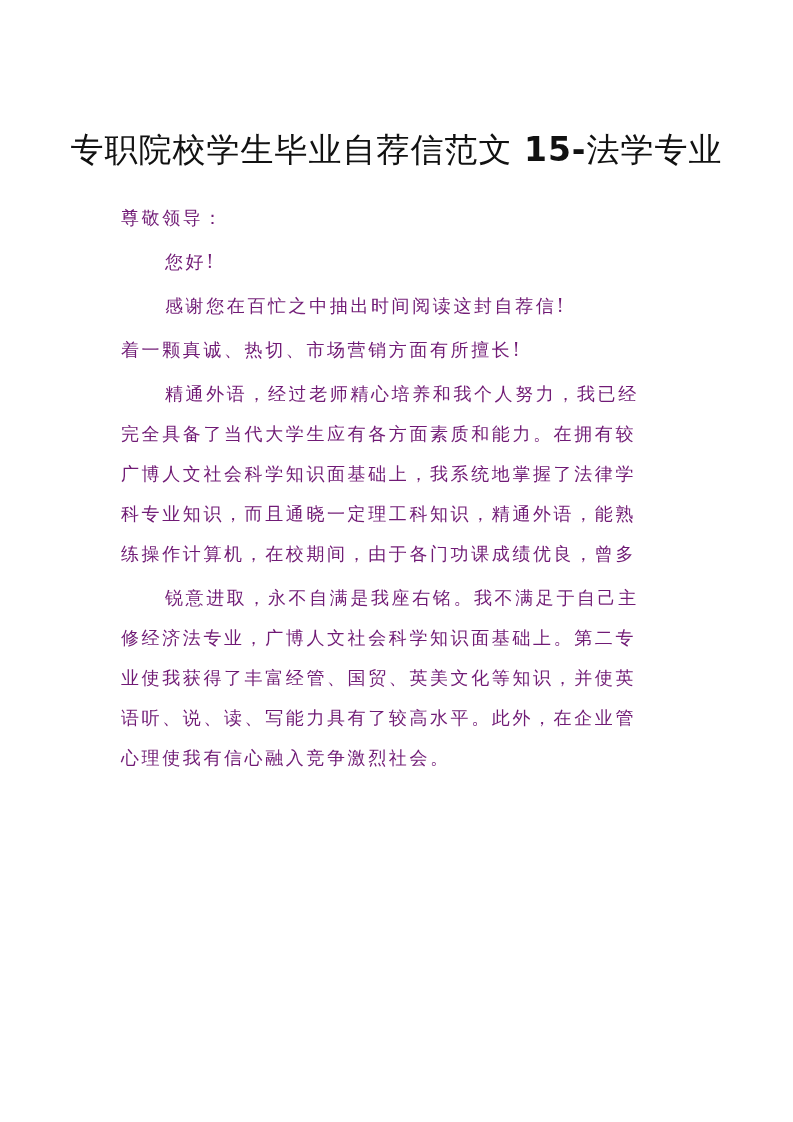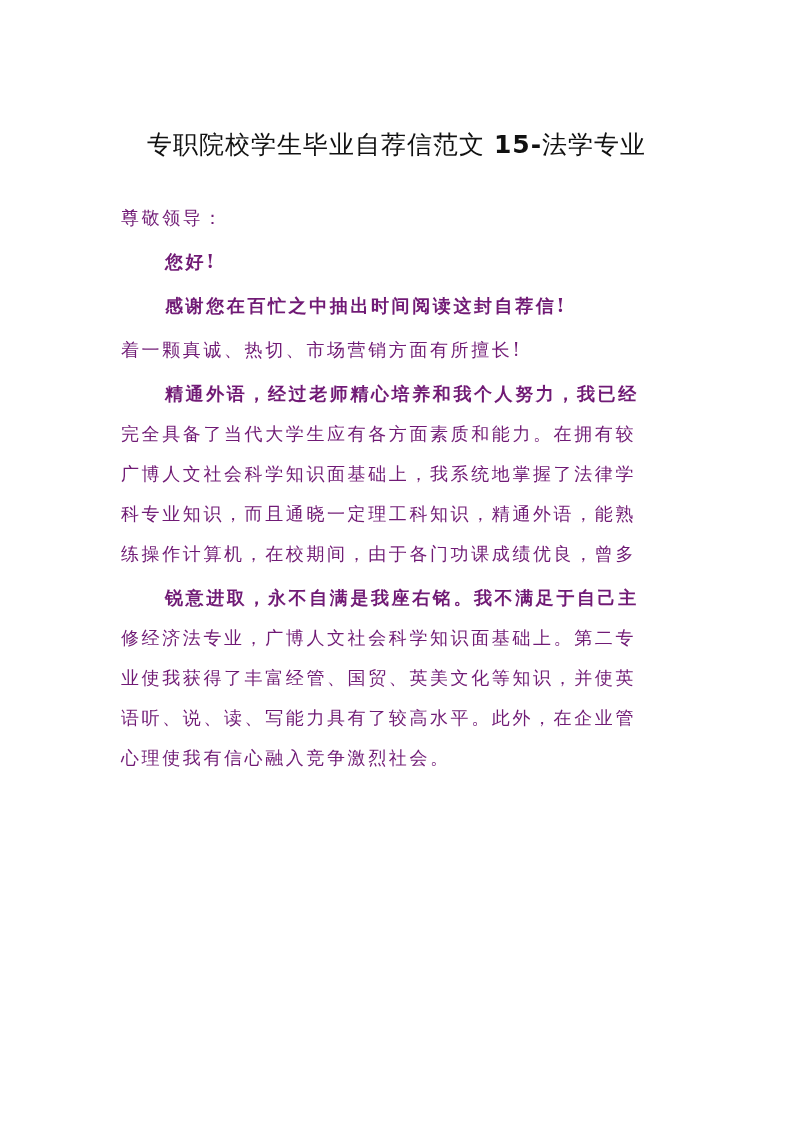--- a/index.html
+++ b/index.html
@@ -23,21 +23,21 @@
       height: 1122px;
       background: #ffffff;
     }
     .title {
       position: absolute;
       left: 0;
       top: 128px;
       width: 793px;
       text-align: center;
       font-family: "DejaVu Sans", "Liberation Sans", sans-serif;
-      font-size: 25px;
+      font-size: 33px;
       color: #111111;
       letter-spacing: 1px;
       white-space: nowrap;
     }
     .title .num {
       font-weight: bold;
     }
     .body {
       position: absolute;
       left: 121px;
@@ -47,21 +47,20 @@
     .line {
       height: 40px;
       line-height: 40px;
       font-size: 18px;
       white-space: nowrap;
       letter-spacing: 2.6px;
       color: #701a75;
     }
     .indent {
       padding-left: 44px;
-      font-weight: bold;
     }
     .gap-small {
       height: 4px;
     }
   </style>
 </head>
 <body>
 
 <div class="page">
 

